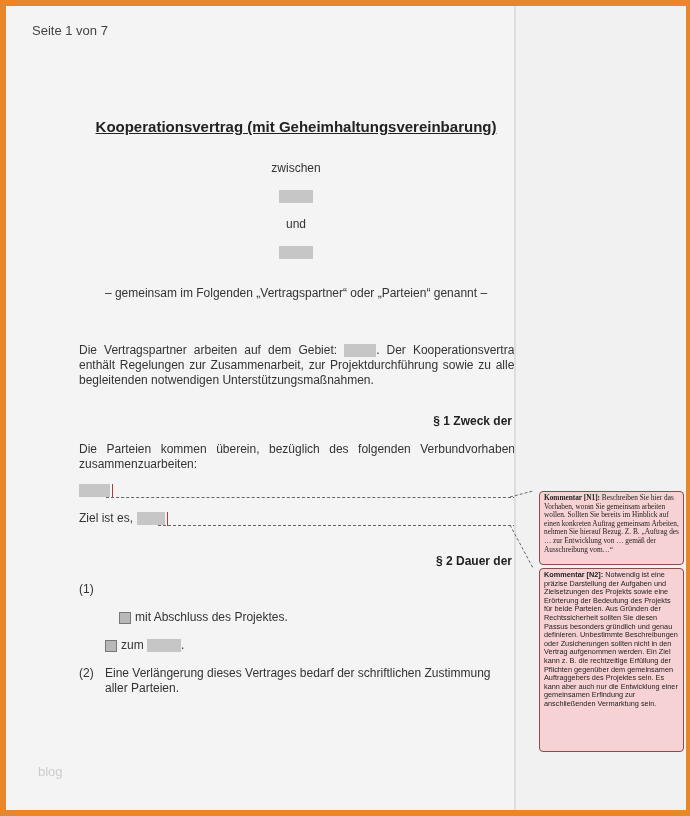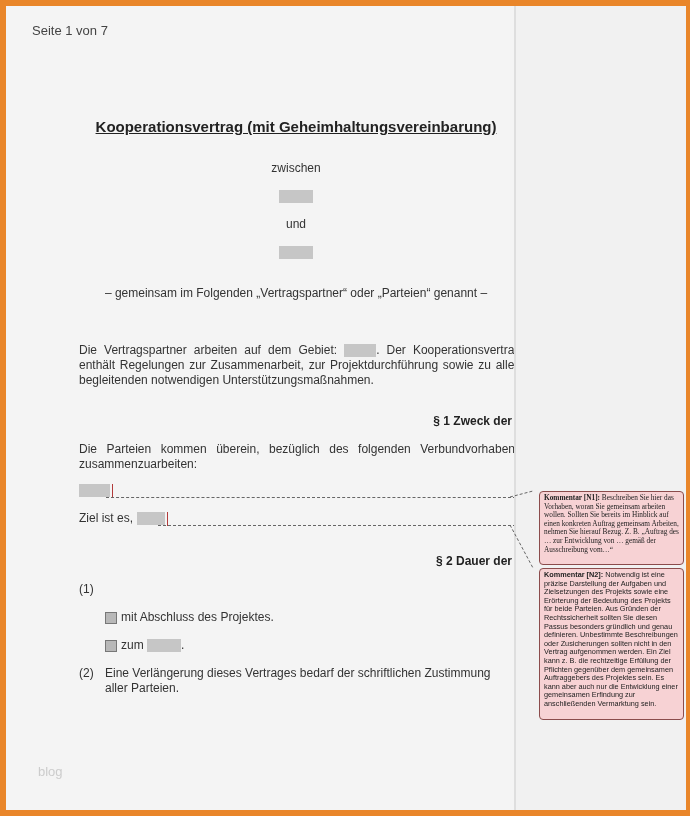--- a/index.html
+++ b/index.html
@@ -13,21 +13,21 @@
   .field { display:inline-block; background:#c6c6c6; height:13px; vertical-align:middle; }
   .heading { position:absolute; left:0; width:580px; text-align:right; font-size:12px; font-weight:bold; color:#222; }
   .para { position:absolute; left:73px; width:442px; font-size:12px; line-height:15px; color:#333; text-align:justify; }
   .blog { position:absolute; left:32px; top:758px; font-size:13px; color:#ccc; }
   .bracket { display:inline-block; width:2px; height:14px; border-right:1px solid #b23a3a; vertical-align:middle; }
   .dash { position:absolute; border-top:1px dashed #666; height:0; }
   .checkbox { display:inline-block; width:10px; height:10px; background:#b8b8b8; border:1px solid #777; vertical-align:middle; margin-right:4px; }
   .comment { position:absolute; left:533px; width:145px; background:#f7d2d4; border:1px solid #8b4c4c; border-radius:4px; font-size:7.3px; line-height:8.6px; color:#222; padding:2px 4px; box-sizing:border-box; }
   .comment .label { font-weight:bold; }
   .c1 { top:485px; height:74px; font-family:"Liberation Serif", serif; }
-  .c2 { top:562px; height:152px; }
+  .c2 { top:562px; height:184px; }
   .list-num { position:absolute; left:73px; font-size:12px; color:#333; }
   .list-text { position:absolute; left:99px; font-size:12px; color:#333; line-height:15px; }
 </style>
 </head>
 <body>
 
 <div class="frame">
   <div class="page">
     <div class="header-text">Seite 1 von 7</div>
 
@@ -48,21 +48,21 @@
     <div class="para" style="top:477px;"><span class="field" style="width:31px;"></span><span class="bracket"></span></div>
     <div class="dash" style="left:100px; top:491px; width:410px;"></div>
 
     <div class="para" style="top:505px;"><span>Ziel ist es,</span><span class="field" style="width:28px; margin-left:4px;"></span><span class="bracket"></span></div>
     <div class="dash" style="left:152px; top:519px; width:358px;"></div>
 
     <div class="heading" style="top:548px;">§ 2 Dauer der Kooperation</div>
 
     <div class="list-num" style="top:576px;">(1)</div>
 
-    <div class="list-text" style="top:604px;"><span class="checkbox"></span><span>mit Abschluss des Projektes.</span></div>
+    <div class="list-text" style="top:604px;margin-left:14px;"><span class="checkbox"></span><span>mit Abschluss des Projektes.</span></div>
     <div class="list-text" style="top:632px;"><span class="checkbox"></span><span>zum</span> <span class="field" style="width:34px;"></span><span>.</span></div>
 
     <div class="list-num" style="top:660px;">(2)</div>
     <div class="list-text" style="top:660px; width:410px;">Eine Verlängerung dieses Vertrages bedarf der schriftlichen Zustimmung aller Parteien.</div>
 
     <div class="blog">blog</div>
   </div>
 
   <div class="margin-pane"></div>
 

